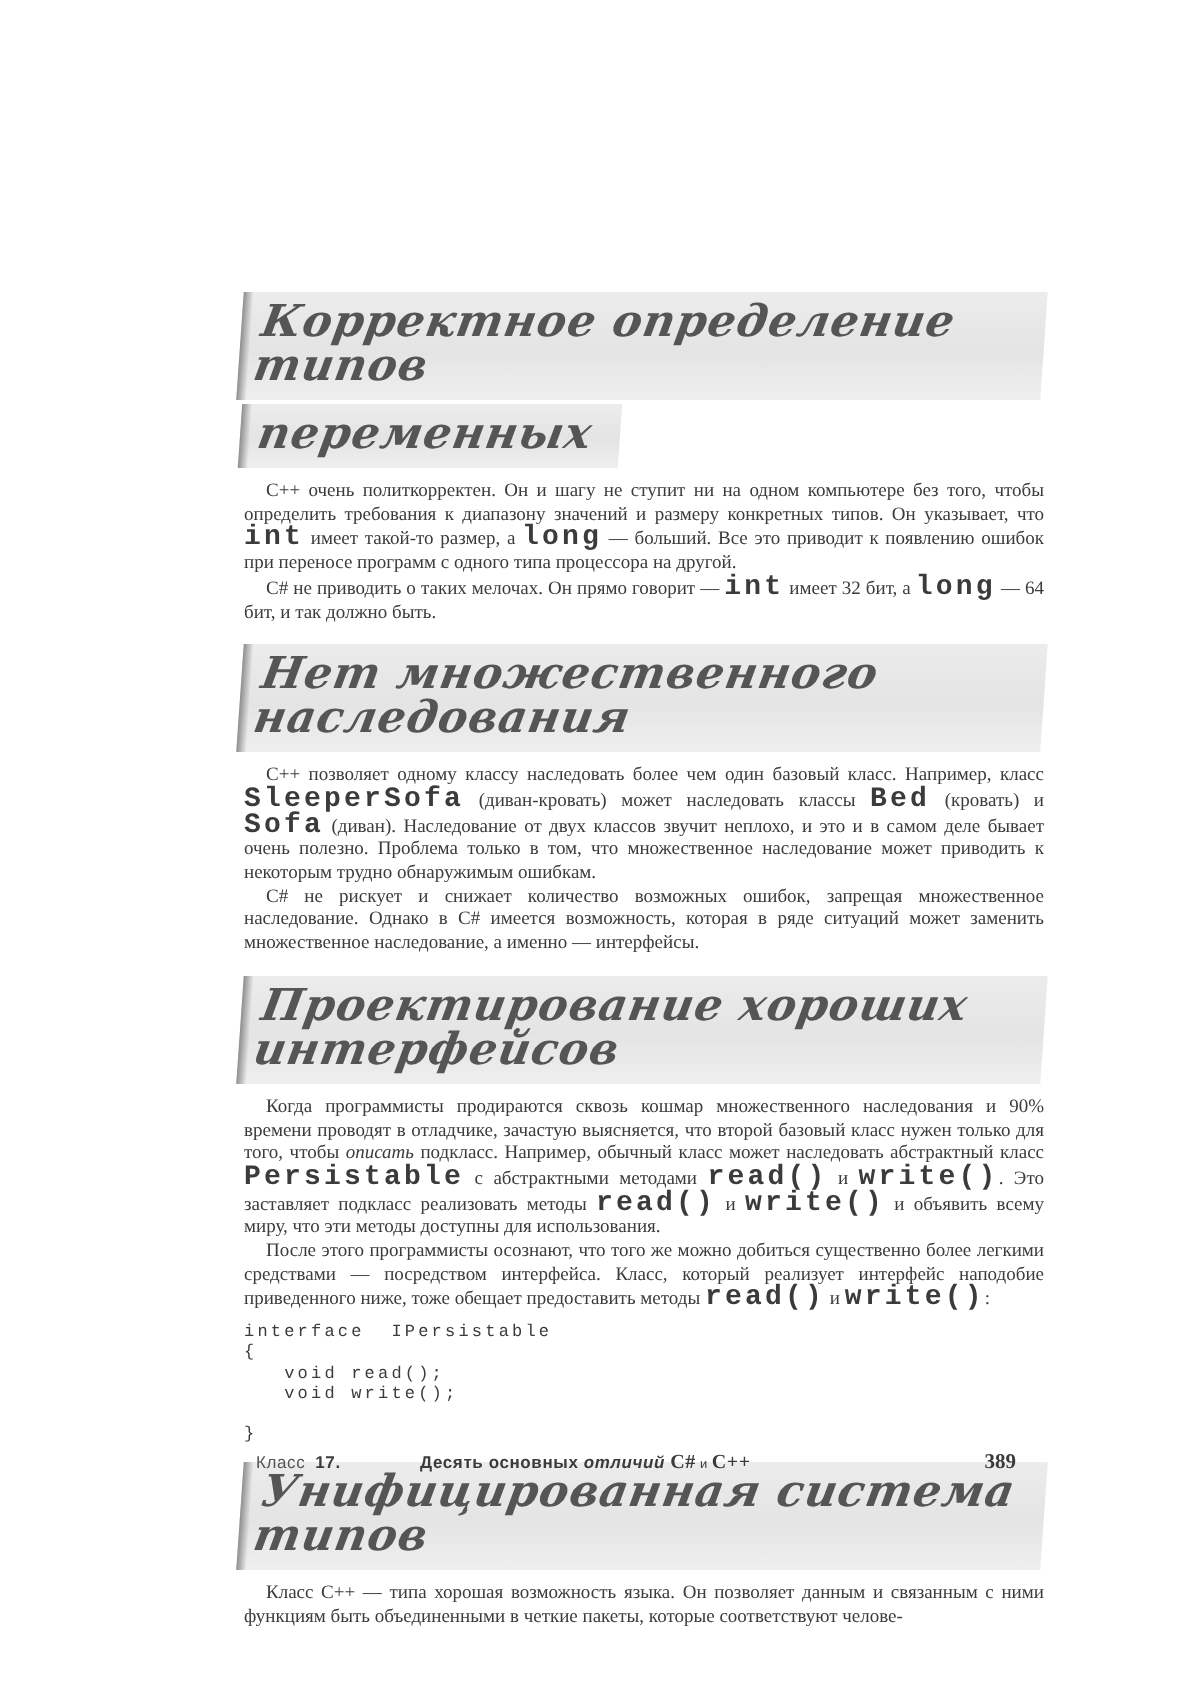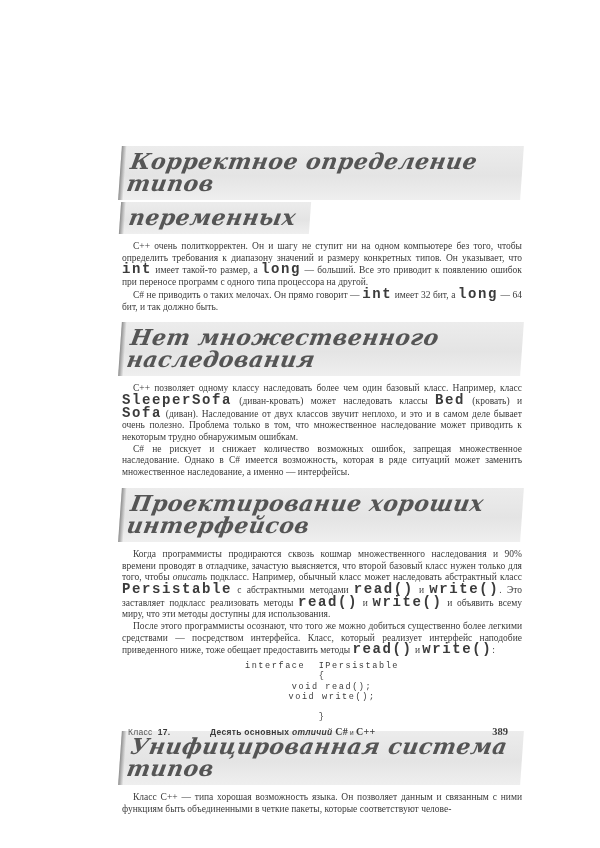--- a/index.html
+++ b/index.html
@@ -59,21 +59,20 @@
   }
   .ital { font-style: italic; }
   pre.code-block {
     margin: 4px 0 5px 0;
     font-family: "Liberation Mono", monospace;
     font-size: 8.5px;
     letter-spacing: 1.6px;
     line-height: 10.2px;
     white-space: pre;
     color: #3b3b3b;
-    text-align: center;
   }
   .page-footer {
     position: absolute;
     left: 128px; top: 726px;
     width: 380px;
     display: flex;
     justify-content: space-between;
     align-items: baseline;
     font-family: "Liberation Sans", sans-serif;
     font-size: 8.5px;

